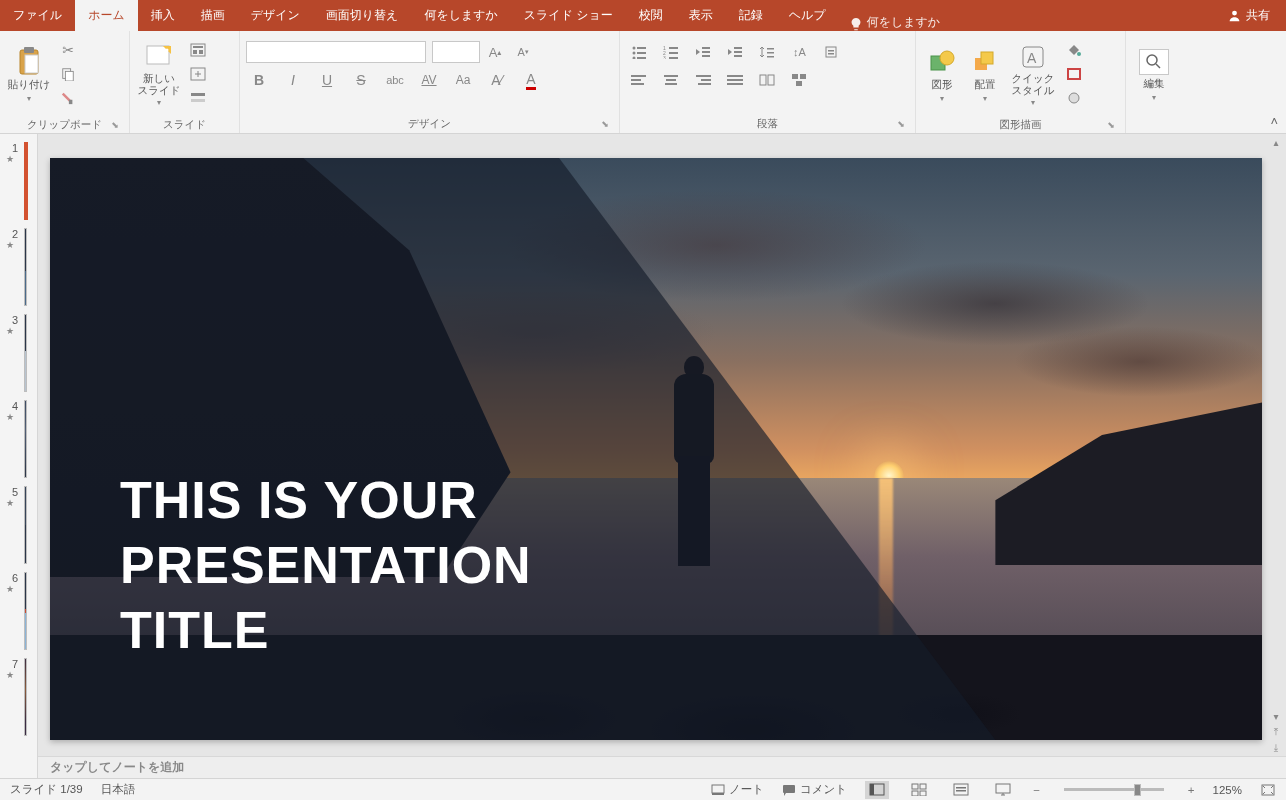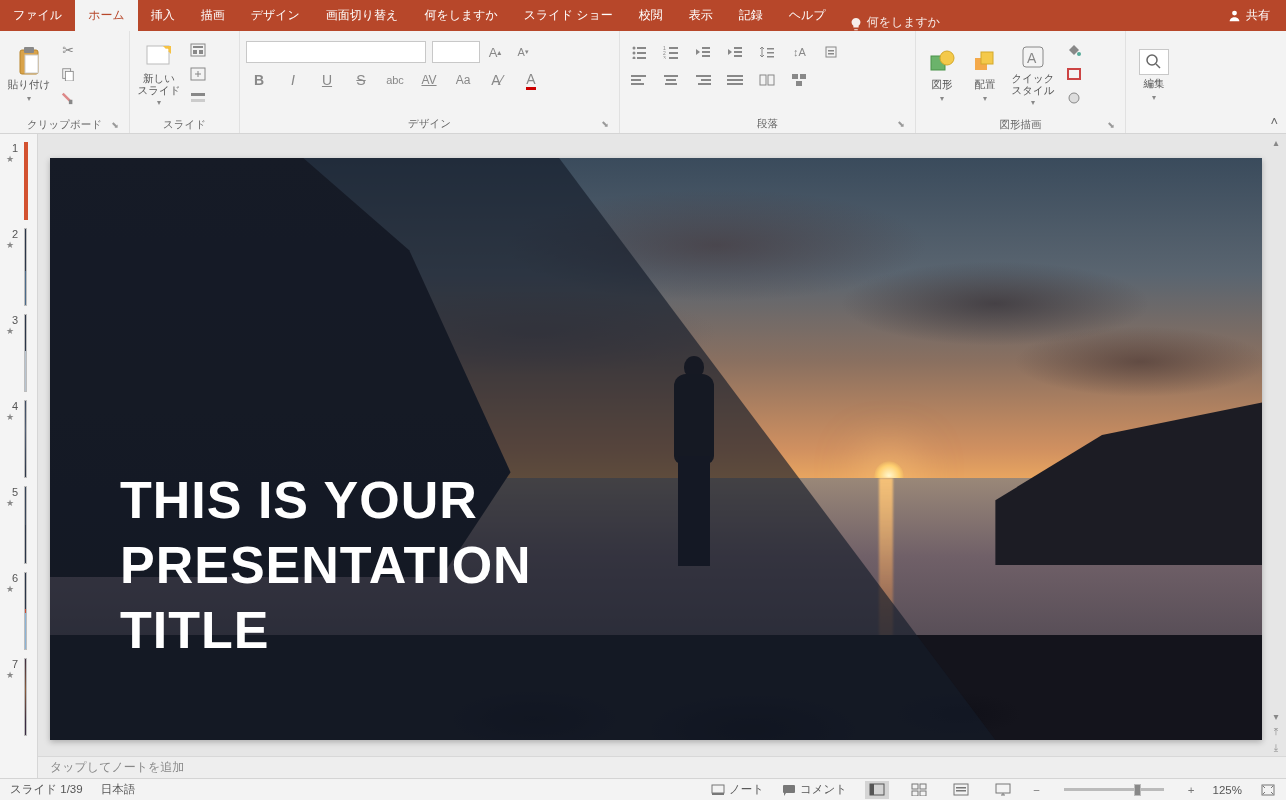--- a/index.html
+++ b/index.html
@@ -51,21 +51,21 @@
   radial-gradient(ellipse 90px 30px at 75% 75%, #101018, transparent 70%),
   #14141c; }
 .person { position:absolute; left:50%; top:34%; width:70px; height:260px; }
 .person .head { position:absolute; left:28px; top:0; width:20px; height:22px; background:#1a1618; border-radius:50% 50% 45% 45%; }
 .person .body { position:absolute; left:18px; top:18px; width:40px; height:90px; background:#181418; border-radius:12px 12px 8px 8px; }
 .person .legs { position:absolute; left:22px; top:100px; width:32px; height:110px; background:#14121a; }
 .overlay-diag { position:absolute; inset:0; background:rgba(20,28,42,.65); clip-path: polygon(0 0, 42% 0, 78% 100%, 0 100%); }
 .slide-title { position: absolute; left: 70px; top: 310px; color: #fff; font-size: 52px; font-weight: 700; line-height: 1.25; letter-spacing: 1px; }
 .vscroll { position:absolute; right:2px; top:0; bottom:0; width:16px; display:flex; flex-direction:column; }
 .vscroll .arrow { height:16px; color:#888; font-size:10px; display:flex; align-items:center; justify-content:center; cursor:pointer; }
-.notes { height: 22px; padding: 2px 12px; font-size: 12px; color: #888; cursor: text; border-top: 1px solid #d8d8d8; background:#eee; }
+.notes { height: 22px; padding: 2px 12px; font-size: 12px; color: #888; cursor: text; border-top: 1px solid #d8d8d8; background:#eee;font-weight:bold; }
 .statusbar { height: 22px; background: #f3f3f3; border-top: 1px solid #d4d4d4; display: flex; align-items: center; font-size: 11.5px; color: #555; padding: 0 10px; gap: 18px; }
 .statusbar .spacer { flex: 1; }
 .statusbar .viewbtn { width: 24px; height: 18px; display:flex; align-items:center; justify-content:center; cursor:pointer; color:#777; }
 .statusbar .viewbtn.active { background:#d4d4d4; }
 .zoom-slider { width: 100px; height: 3px; background: #bbb; position: relative; margin: 0 6px; }
 .zoom-slider .thumb { position:absolute; left:70%; top:-4px; width:7px; height:12px; background:#888; }
 svg { display: block; }
 </style>
 </head>
 <body>

